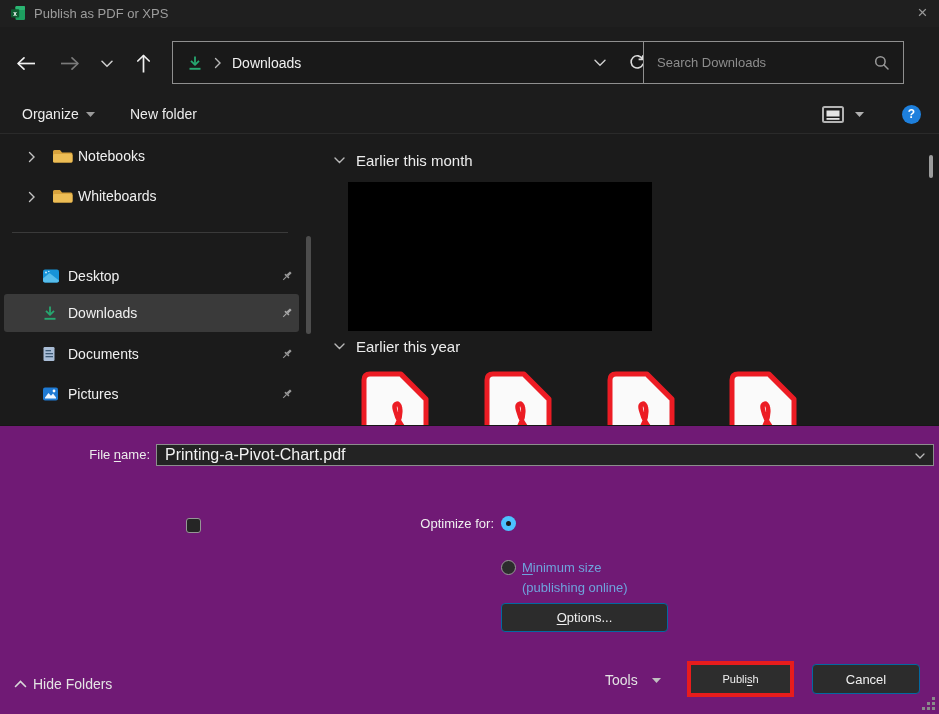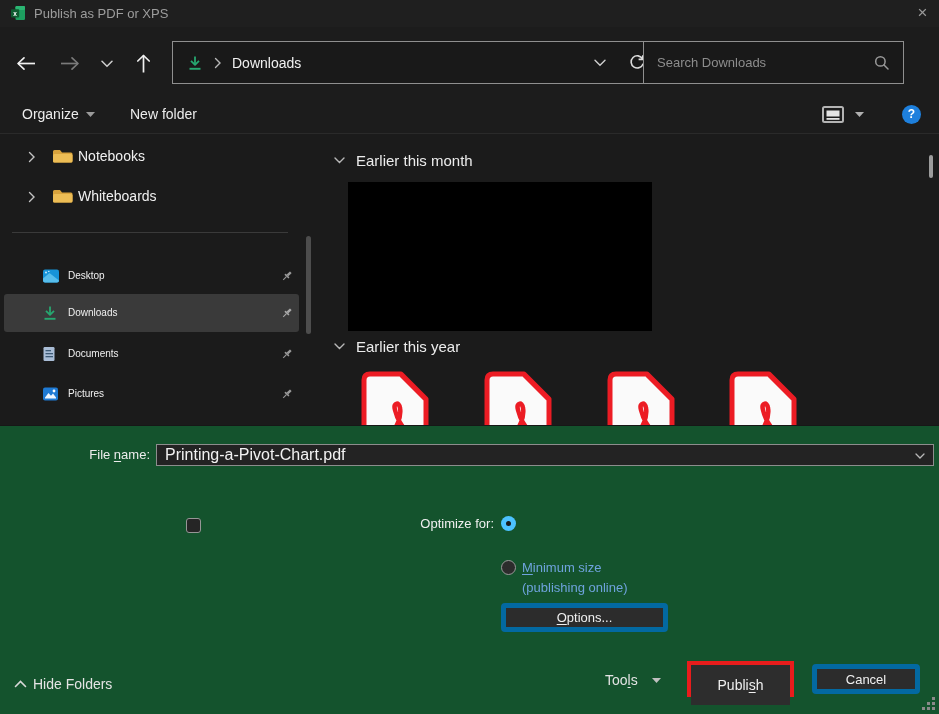--- a/index.html
+++ b/index.html
@@ -34,58 +34,58 @@
              font-size:14px; color:#ececec; }
   .help-btn { position:absolute; left:902px; top:10px; width:19px; height:19px; border-radius:50%;
               background:#1e80dd; color:#fff; font-size:12px; font-weight:bold; text-align:center;
               line-height:19px; }
 
   
   .content { position:absolute; top:134px; left:0; width:939px; height:291px; background:#1b1b1b; }
   .sidebar { position:absolute; left:0; top:0; width:312px; height:291px; }
   .srow { position:absolute; left:4px; width:295px; height:36px; border-radius:3px; }
   .srow.sel { background:#3a3a3a; }
-  .srow .lbl { position:absolute; left:64px; top:0; line-height:36px; font-size:10px; color:#f0f0f0; }
+  .srow .lbl { position:absolute; left:64px; top:0; line-height:36px; font-size:14px; color:#f0f0f0; }
   .srow .tlbl { position:absolute; left:74px; top:0; line-height:36px; font-size:14px; color:#f0f0f0; }
   .srow .icon16 { position:absolute; left:38px; top:10px; }
   .srow .chev { position:absolute; left:24px; top:13px; }
   .srow .pin { position:absolute; left:277px; top:12px; }
   .srow .ticon { position:absolute; left:48px; top:10px; }
   .sdivider { position:absolute; left:12px; top:98px; width:276px; height:1px; background:#3a3a3a; }
   .sscroll { position:absolute; left:306px; top:102px; width:5px; height:98px; background:#4d4d4d; border-radius:3px; }
 
   .main { position:absolute; left:312px; top:0; width:627px; height:291px; overflow:hidden; }
   .ghead { position:absolute; left:22px; height:20px; display:flex; align-items:center; gap:11px;
            font-size:15px; color:#ececec; }
   .thumb { position:absolute; left:36px; top:48px; width:304px; height:149px; background:#000; }
   .pdficon { position:absolute; top:236px; width:74px; height:92px; }
   .mscroll { position:absolute; left:617px; top:21px; width:4px; height:23px; background:#9c9c9c; border-radius:2px; }
 
   
-  .pane { position:absolute; top:425px; left:0; width:939px; height:289px; background:#14532d;
+  .pane { position:absolute; top:425px; left:0; width:939px; height:289px; background:#701a75;
           border-top:1px solid #171717; }
   .flabel { position:absolute; left:0; width:150px; text-align:right; line-height:22px; color:#ececec; }
   .combo { position:absolute; left:156px; width:778px; border:1px solid #8d8d8d; background:#232323; }
   .combo input { width:740px; height:100%; background:transparent; border:none; outline:none;
                  color:#f2f2f2; font-family:"Liberation Sans",sans-serif; font-size:16px; padding:0 8px; }
   .combo .cchev { position:absolute; right:8px; top:8px; }
   .combo .ctext { line-height:19px; padding-left:8px; color:#f2f2f2; }
   .uk { text-decoration: underline; text-underline-offset: 2px; }
   .blue { color:#6fa3dd; }
   .twoline { position:absolute; line-height:20px; font-size:13px; }
   .checkbox { position:absolute; left:186px; top:92px; width:15px; height:15px;
               border:1px solid #969696; border-radius:3px; background:#252525; }
   .radio { position:absolute; left:501px; width:15px; height:15px; border-radius:50%; }
   .radio.on { background:#4cc2ff; }
   .radio.on span { position:absolute; left:5px; top:5px; width:5px; height:5px; border-radius:50%; background:#1a1a1a; }
   .radio.off { border:1px solid #9a9a9a; background:#2c2c2c; }
-  .btn { position:absolute; border:5px solid #0369a1; border-radius:4px; background:#2c2c2c;
+  .btn { position:absolute; border:1px solid #0369a1; border-radius:4px; background:#2c2c2c;
          color:#f0f0f0; font-size:13px; display:flex; align-items:center; justify-content:center; }
   .redbox { position:absolute; left:687px; top:235px; width:107px; height:36px; border:4px solid #e81c1c; }
-  .redbox .pubbtn { width:99px; height:40px; background:#2d2d2d; color:#f0f0f0; font-size:14px;
+  .redbox .pubbtn { width:99px; height:28px; background:#2d2d2d; color:#f0f0f0; font-size:11px;
                     display:flex; align-items:center; justify-content:center; }
   .footitem { position:absolute; height:20px; display:flex; align-items:center; gap:6px;
               font-size:14px; color:#e4e4e4; }
 </style>
 </head>
 <body>
 
 <div id="win">
 
   <div class="titlebar">

